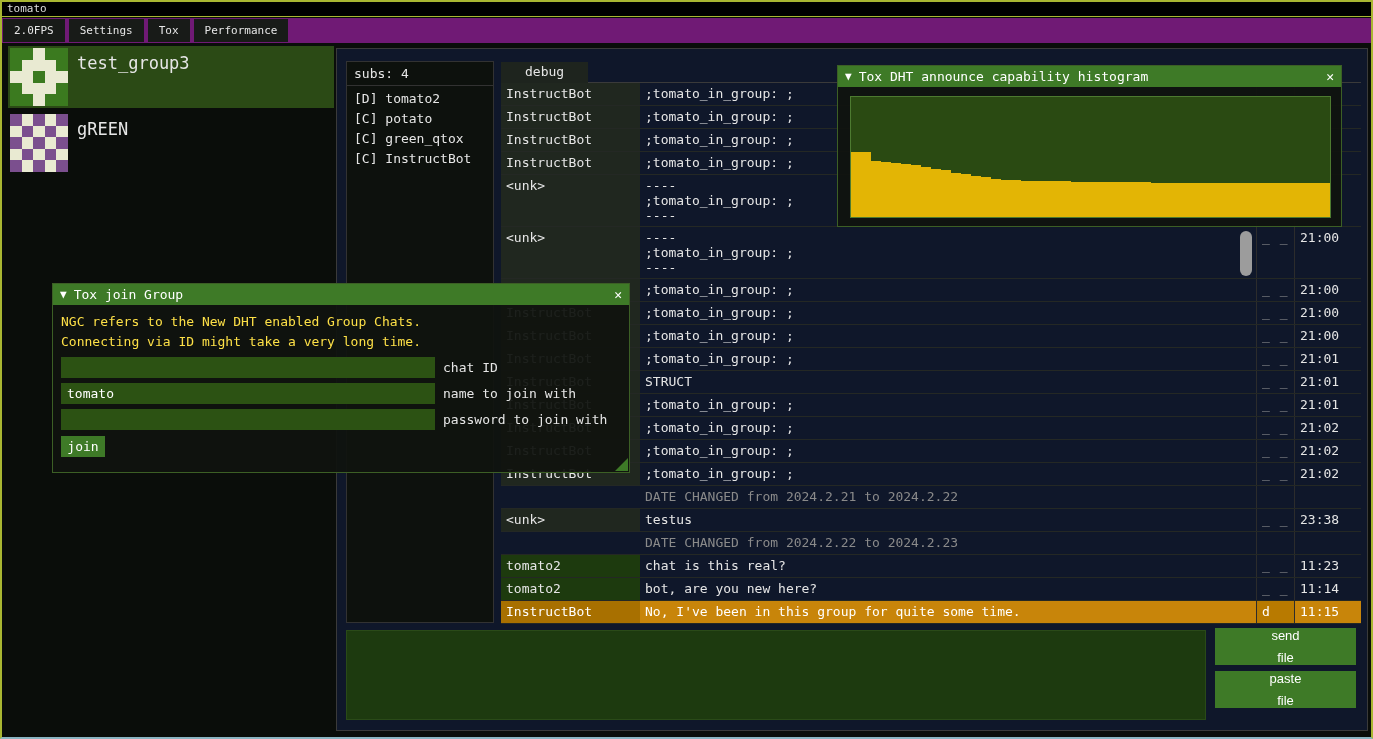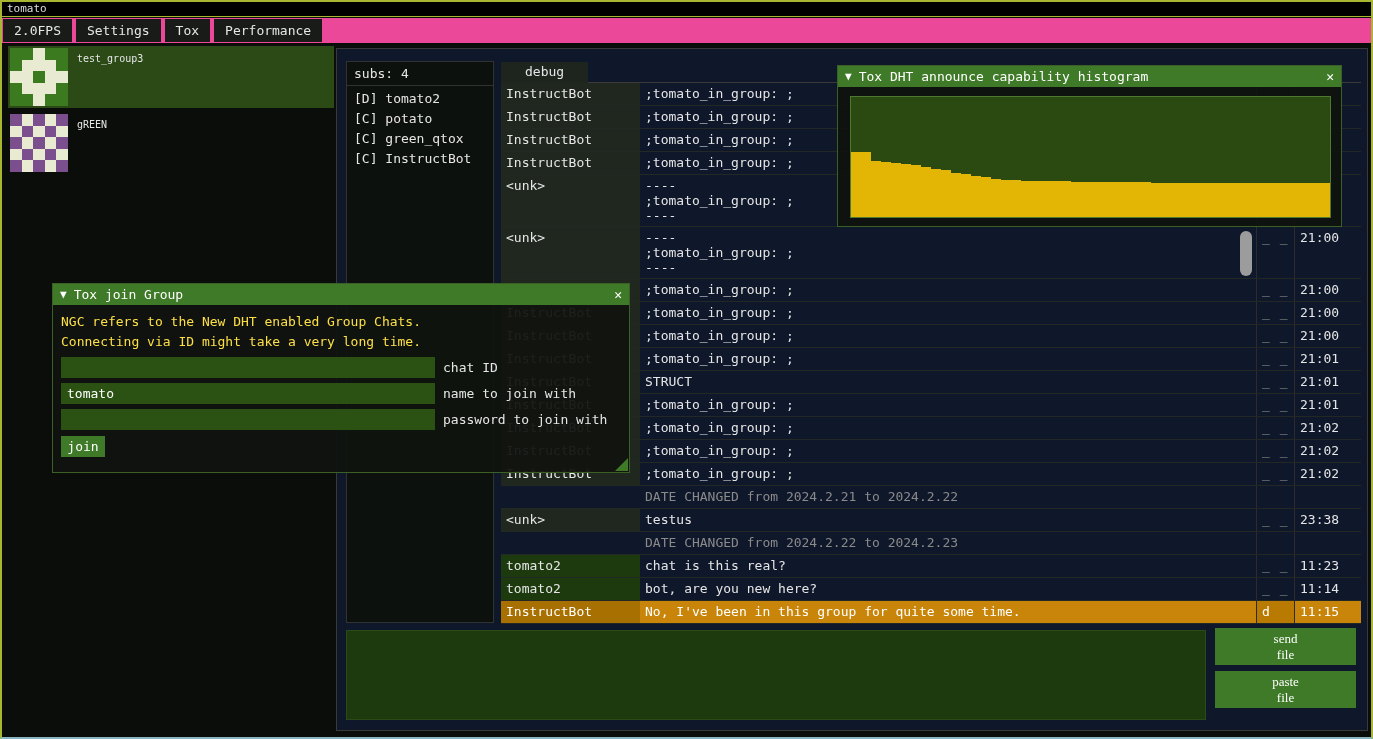--- a/index.html
+++ b/index.html
@@ -6,31 +6,31 @@
   html,body{background:#000}
   body{font-family:"DejaVu Sans Mono","Liberation Mono",monospace;color:#e6e6e6}
   .app{position:relative;width:1373px;height:739px;background:#0a0d0a;overflow:hidden;
        border:2px solid #a9b632;border-bottom-color:#8ab4c2}
 
   
   .titlebar{position:absolute;left:0;top:0;right:0;height:15px;background:#000;
             border-bottom:1px solid #a9b632;font-size:11px;line-height:14px;padding-left:5px;color:#ddd}
 
   
-  .menubar{position:absolute;left:0;top:16px;right:0;height:25px;background:#ec4899;display:flex;font-size:13px}
+  .menubar{position:absolute;left:0;top:16px;right:0;height:25px;background:#701a75;display:flex;font-size:11px}
   .mtile{background:#181b18;margin:1px 3px 1px 1px;padding:3px 11px;display:flex;align-items:center;white-space:nowrap}
   .menu-items{display:flex}
 
   
   .roster{position:absolute;left:6px;top:44px;width:326px}
   .group-item{display:flex;gap:9px;padding:2px;height:62px;margin-bottom:4px;align-items:flex-start}
   .group-item.selected{background:#2b4a15}
   .avatar{width:58px;height:58px;display:grid;grid-template-columns:repeat(5,1fr);grid-auto-rows:1fr;flex:0 0 58px}
   .avatar i{display:block}
-  .group-name{font-size:10px;padding-top:5px}
+  .group-name{font-size:17px;padding-top:5px}
 
   
   .chat-window{position:absolute;left:334px;top:46px;width:1032px;height:683px;background:#0f172a;border:1px solid #3a3a3a}
   .members{position:absolute;left:9px;top:12px;width:148px;height:562px;border:1px solid #323232;background:#0d110d;font-size:13px}
   .members-header{padding:4px 7px;border-bottom:1px solid #323232}
   .member-list{padding-top:3px}
   .member-item{padding:0 7px;line-height:20px;white-space:nowrap}
 
   .tabbar{position:absolute;left:164px;top:12px;width:860px;height:22px;border-bottom:1px solid #3a3a3a}
   .tab{display:inline-block;padding:2px 24px;background:#1e241e;height:22px;font-size:13px}
@@ -48,22 +48,22 @@
   .r-orange{background:#c8850a;color:#fff}
   .r-orange .name-cell{background:#a87000}
   .r-orange .flags-cell{background:#b87a00;color:#fff}
   .r-date .name-cell{background:transparent}
   .r-date .msg-cell{color:#8a8a8a}
 
   .scroll-grab{position:absolute;left:903px;top:182px;width:12px;height:45px;background:#9c9c9c;border-radius:6px}
 
   .composer{position:absolute;left:9px;top:581px;width:860px;height:90px;background:#1d3a0f;border:1px solid #2a4a18}
   .side-btn{position:absolute;left:878px;width:141px;height:37px;background:#3e7a27;color:#fff;
-            display:flex;align-items:center;justify-content:center;font-size:13px;line-height:16px;
-            white-space:pre-line;text-align:center;border:none;font-family:Liberation Serif, serif;cursor:pointer}
+            display:flex;align-items:center;justify-content:center;font-size:13px;line-height:22px;
+            white-space:pre-line;text-align:center;border:none;font-family:Liberation Sans, sans-serif;cursor:pointer}
   .send-btn{top:579px}
   .paste-btn{top:622px}
 
   
   .float-win{position:absolute;background:rgba(16,19,15,0.94);border:1px solid #3c5f25}
   .float-title{height:21px;background:#3e7a27;color:#fff;display:flex;align-items:center;padding:0 7px;font-size:13px;gap:7px}
   .float-title .close{margin-left:auto;cursor:pointer}
   .collapse{font-size:11px}
 
   .join-win{left:50px;top:281px;width:578px;height:190px;z-index:10}

